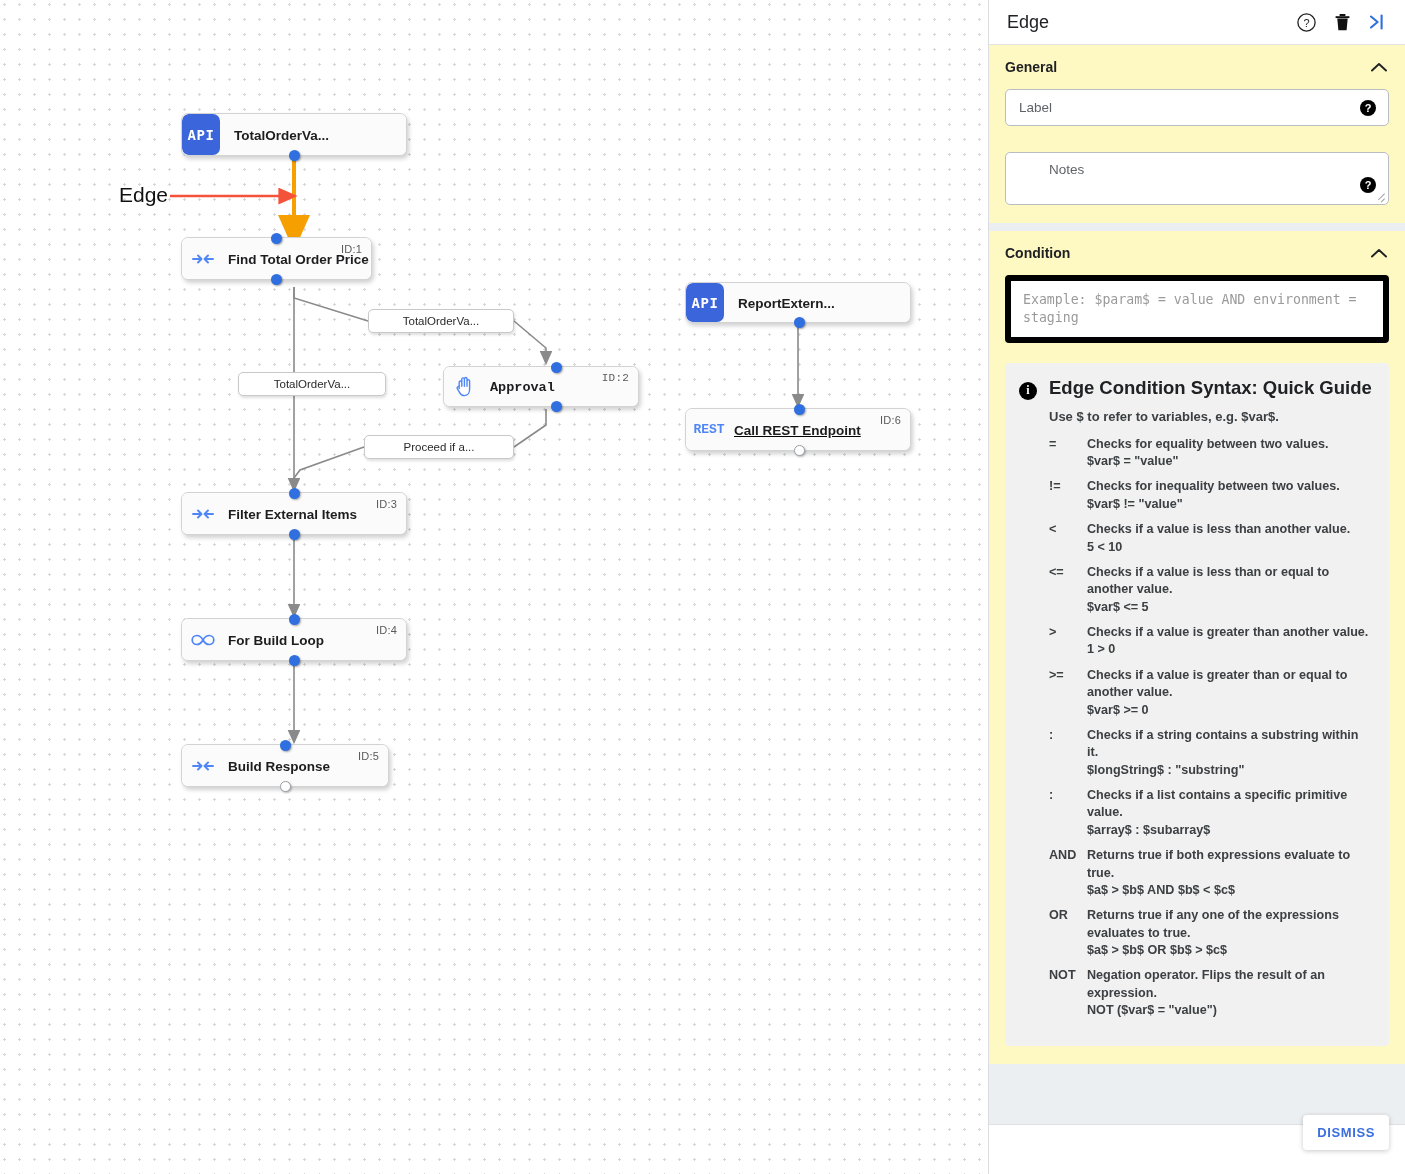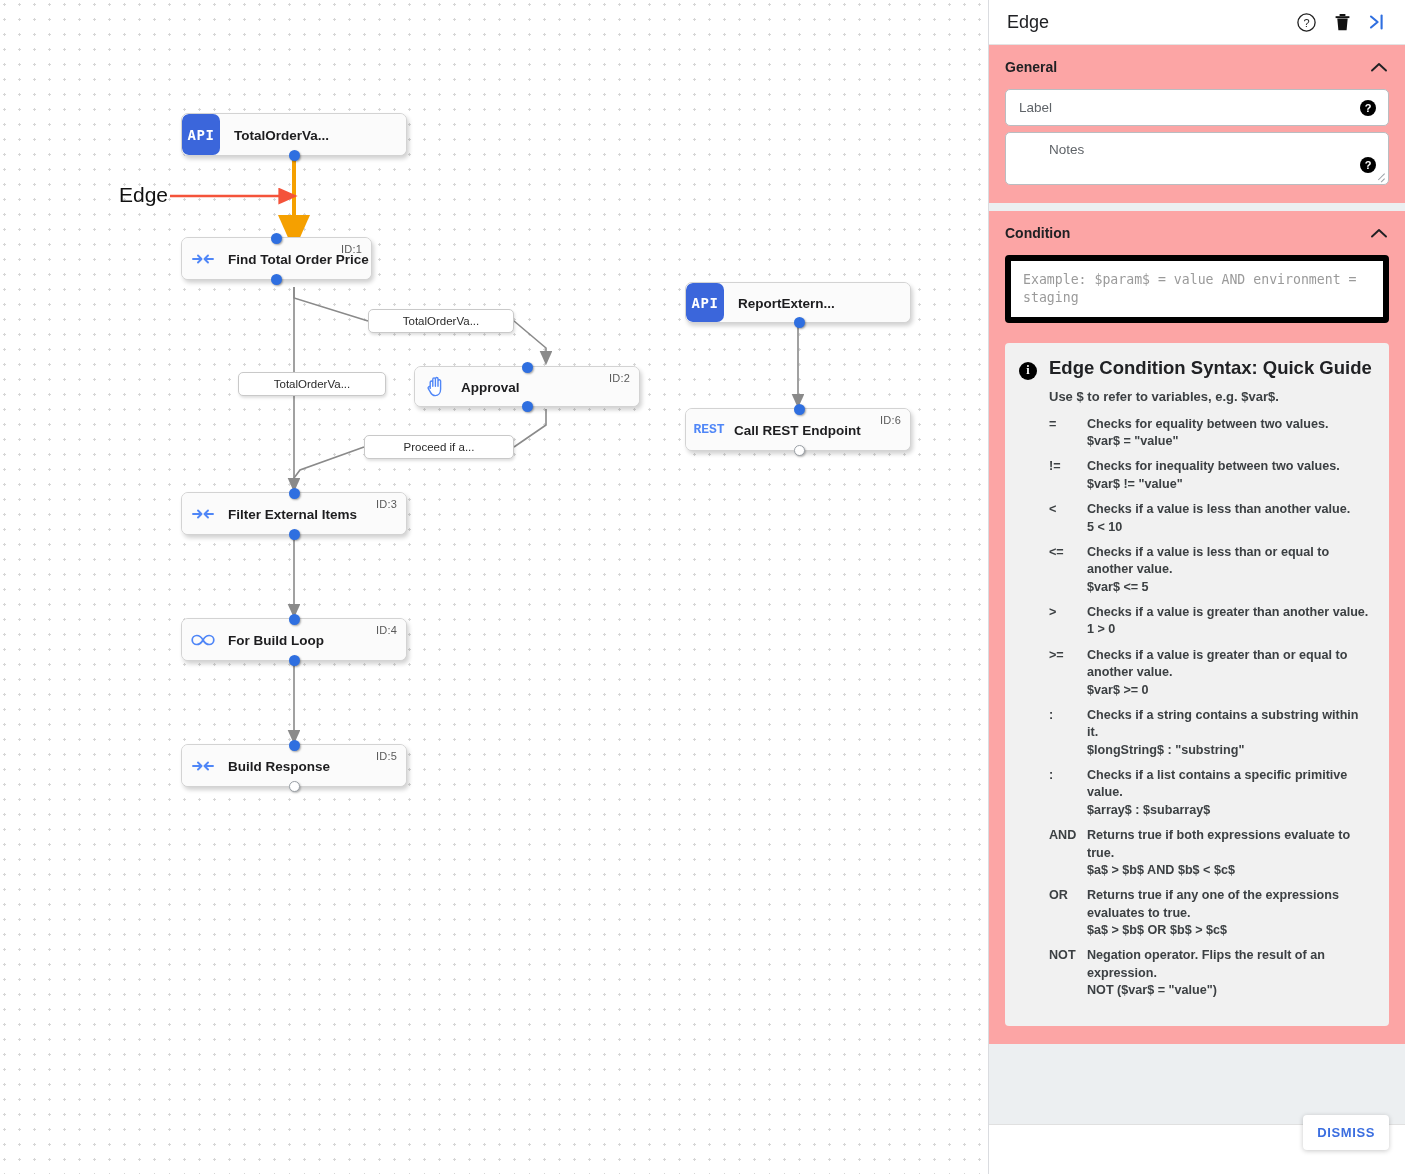--- a/index.html
+++ b/index.html
@@ -110,41 +110,41 @@
     border-bottom: 1px solid #e3e3e3;
     flex: 0 0 45px;
   }
   .panel-title { font-size: 18px; color:#202124; flex:1; }
   .hdr-icons { display:flex; align-items:center; gap: 16px; }
   .hdr-ico { cursor:pointer; display:flex; align-items:center; justify-content:center; }
 
   .panel-body { flex:1; overflow:hidden; background:#eceff1; }
 
   .card {
-    background:#fca5a5;
+    background:#fef9c3;
     margin: 0;
     padding: 14px 16px 18px 16px;
   }
   .card + .card { margin-top: 8px; }
   .section-head {
     display:flex; align-items:center; justify-content:space-between;
     margin-bottom: 14px;
   }
   .section-title { font-size: 14px; font-weight: 700; color:#202124; }
   .chev { color:#202124; display:flex; }
 
   .field {
     position: relative;
     border: 1px solid #b9bdc1;
     border-radius: 5px;
     height: 37px;
     display:flex; align-items:center;
     padding: 0 40px 0 13px;
     background:#fff;
-    margin-bottom: 6px;
+    margin-bottom: 26px;
   }
   .field.textarea { height: 53px; align-items:flex-start; padding-top:9px; }
   .field .ph { font-size: 13.5px; color:#5f6368; }
   .help-dot {
     position:absolute; right: 12px; top: 50%; margin-top:-8px;
     width:16px; height:16px; border-radius:50%;
     background:#000; color:#fff; font-size:11px; font-weight:700;
     display:flex; align-items:center; justify-content:center;
     font-family:"Liberation Sans", sans-serif;
   }
@@ -264,21 +264,21 @@
         </div>
         <div style="padding-left:4px;">
           <span class="node-label">Find Total Order Price</span>
         </div>
       </div>
       <span class="node-id">ID:1</span>
       <div class="port top"></div>
       <div class="port bottom"></div>
     </div>
 
-    <div class="node" style="left:414px; top:366px; width:226px; height:41px;">
+    <div class="node" style="left:443px; top:366px; width:196px; height:41px;font-family:Liberation Mono, monospace;">
       <div class="node-inner">
         <div class="icon-slot">
           <svg width="20" height="21" viewBox="0 0 20 21">
             <path d="M4.2,12.4 L4.2,6.3 a1.3,1.3 0 0 1 2.6,0 L6.8,10.2 L6.8,3.2 a1.3,1.3 0 0 1 2.6,0 L9.4,10.2 L9.4,2.8 a1.3,1.3 0 0 1 2.6,0 L12,10.2 L12,5.1 a1.3,1.3 0 0 1 2.6,0 L14.6,13.3 c0,3.8 -2.3,6.3 -5.3,6.3 c-2.6,0 -4,-1.4 -5.2,-4 L2.3,12.6 a1.25,1.25 0 0 1 1.9,-1.6 z" fill="#ffffff" stroke="#4f86f7" stroke-width="1.4" stroke-linejoin="round"></path>
           </svg>
         </div>
         <div style="padding-left:4px;">
           <span class="node-label">Approval</span>
         </div>
       </div>
@@ -312,21 +312,21 @@
         </div>
         <div style="padding-left:4px;">
           <span class="node-label">For Build Loop</span>
         </div>
       </div>
       <span class="node-id">ID:4</span>
       <div class="port top"></div>
       <div class="port bottom"></div>
     </div>
 
-    <div class="node" style="left:181px; top:744px; width:226px; height:43px;">
+    <div class="node" style="left:181px; top:744px; width:208px; height:43px;">
       <div class="node-inner">
         <div class="icon-slot">
           <svg width="22" height="14" viewBox="0 0 22 14">
             <path d="M1,7 L9,7 M6,3.5 L9.5,7 L6,10.5 M21,7 L13,7 M16,3.5 L12.5,7 L16,10.5" stroke="#4f86f7" stroke-width="1.9" fill="none" stroke-linecap="round" stroke-linejoin="round"></path>
           </svg>
         </div>
         <div style="padding-left:4px;">
           <span class="node-label">Build Response</span>
         </div>
       </div>
@@ -341,21 +341,21 @@
         <div style="padding-left:14px;">
           <span class="node-label">ReportExtern...</span>
         </div>
       </div>
       <div class="port bottom" style="left:113px;"></div>
     </div>
 
     <div class="node" style="left:685px; top:408px; width:226px; height:43px;">
       <div class="node-inner">
         <div class="icon-slot rest">REST</div>
-        <div style="padding-left:2px;">
+        <div style="padding-left:2px;text-decoration:underline;">
           <span class="node-label">Call REST Endpoint</span>
         </div>
       </div>
       <span class="node-id">ID:6</span>
       <div class="port top" style="left:113px;"></div>
       <div class="port bottom open" style="left:113px;"></div>
     </div>
 
     <div class="edge-chip" style="left:368px; top:309px; width:146px;">TotalOrderVa...</div>
     <div class="edge-chip" style="left:238px; top:372px; width:148px;">TotalOrderVa...</div>

